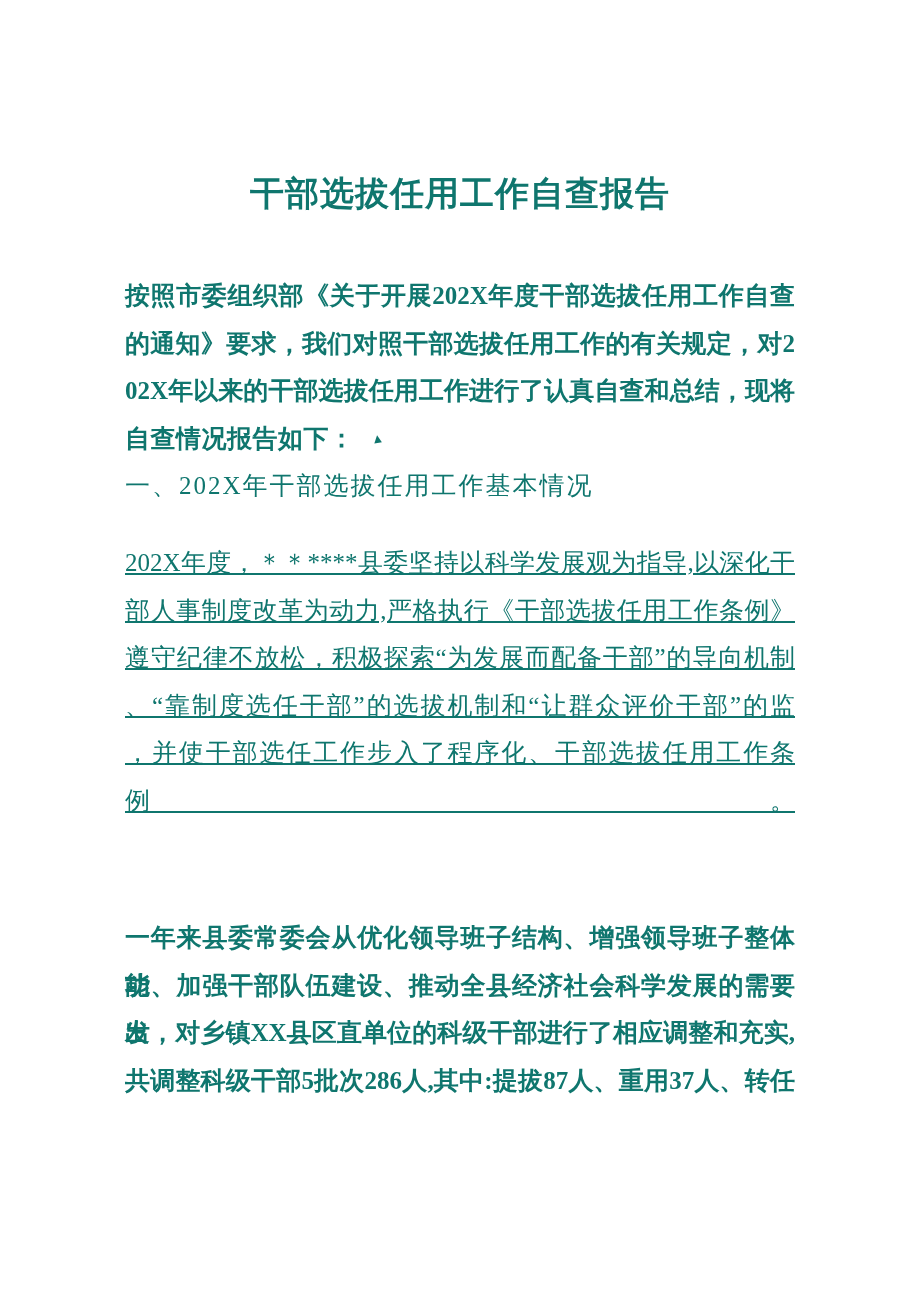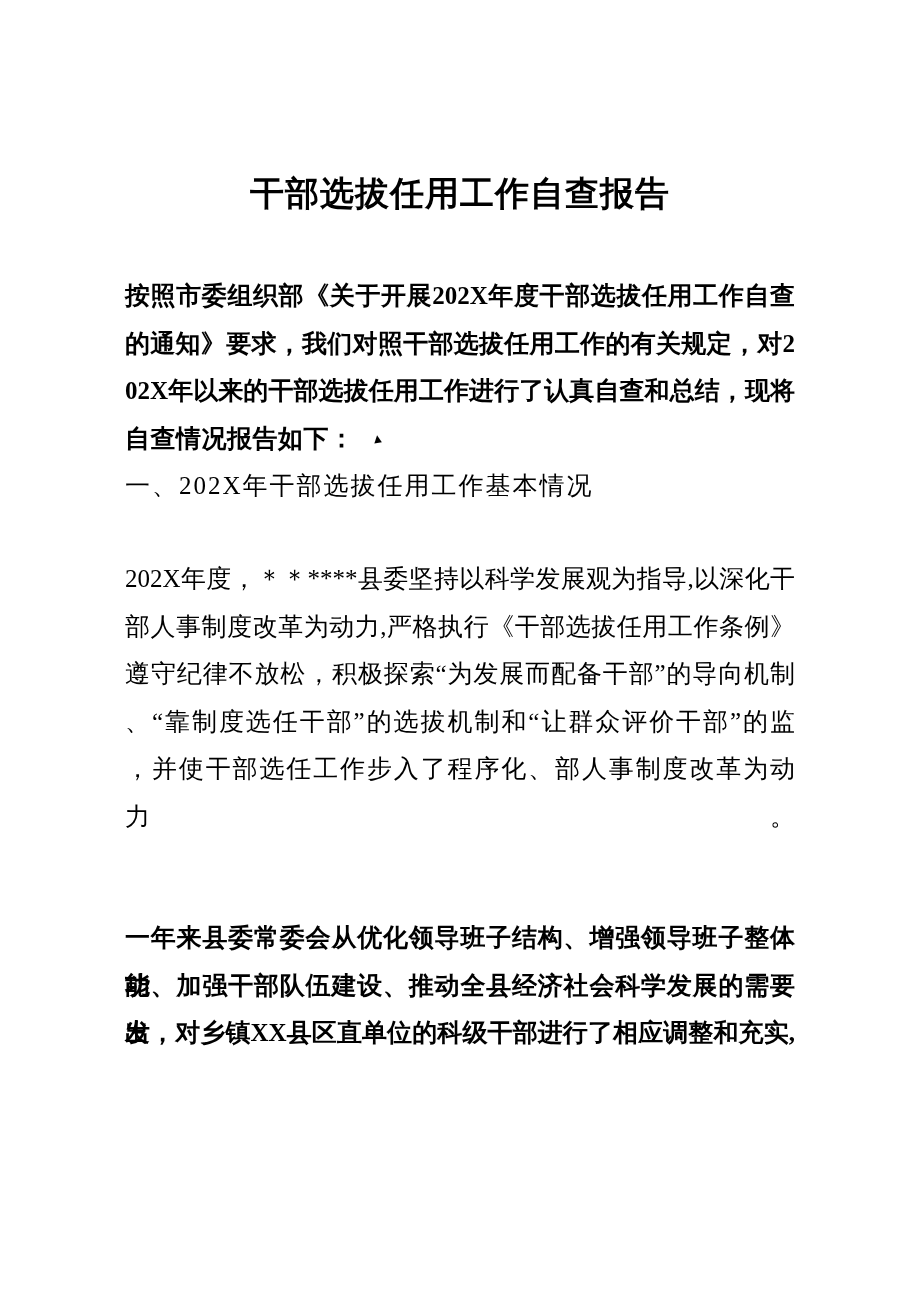--- a/index.html
+++ b/index.html
@@ -6,21 +6,21 @@
     margin: 0;
     padding: 0;
     background: #ffffff;
   }
   .page {
     position: relative;
     width: 920px;
     height: 1302px;
     background: #ffffff;
     font-family: "Liberation Serif", "DejaVu Serif", serif;
-    color: #000000;
+    color: #0f766e;
     overflow: hidden;
   }
   .doc-title {
     position: absolute;
     left: 0;
     top: 170px;
     width: 920px;
     height: 47px;
     line-height: 47px;
     text-align: center;
@@ -29,21 +29,21 @@
     letter-spacing: 1px;
     margin: 0;
   }
   .block {
     position: absolute;
     left: 125px;
     width: 670px;
   }
   .block-a { top: 272px; font-weight: bold; }
   .block-h { top: 462px; }
-  .block-b { top: 555px; }
+  .block-b { top: 539px; text-decoration: underline; }
   .block-c { top: 914px; font-weight: bold; }
   .line {
     height: 47.5px;
     line-height: 47.5px;
     font-size: 25px;
     white-space: nowrap;
     letter-spacing: 0.5px;
   }
   .line.j {
     white-space: normal;
@@ -78,22 +78,23 @@
 
   <div class="block block-h">
     <div class="line heading-line">一、202X年干部选拔任用工作基本情况</div>
   </div>
 
   <div class="block block-b">
     <div class="line j">202X年度，＊＊****县委坚持以科学发展观为指导,以深化干</div>
     <div class="line j">部人事制度改革为动力,严格执行《干部选拔任用工作条例》</div>
     <div class="line j">遵守纪律不放松，积极探索“为发展而配备干部”的导向机制</div>
     <div class="line j">、“靠制度选任干部”的选拔机制和“让群众评价干部”的监</div>
-    <div class="line j">，并使干部选任工作步入了程序化、部人事制度改革为动力。</div>
+    <div class="line j">，并使干部选任工作步入了程序化、干部选拔任用工作条例。</div>
   </div>
 
   <div class="block block-c">
     <div class="line j">一年来县委常委会从优化领导班子结构、增强领导班子整体功</div>
     <div class="line j">能、加强干部队伍建设、推动全县经济社会科学发展的需要出</div>
     <div class="line j">发，对乡镇XX县区直单位的科级干部进行了相应调整和充实,</div>
+    <div class="line j">共调整科级干部5批次286人,其中:提拔87人、重用37人、转任</div>
   </div>
 
 </div>
 
 </body></html>

